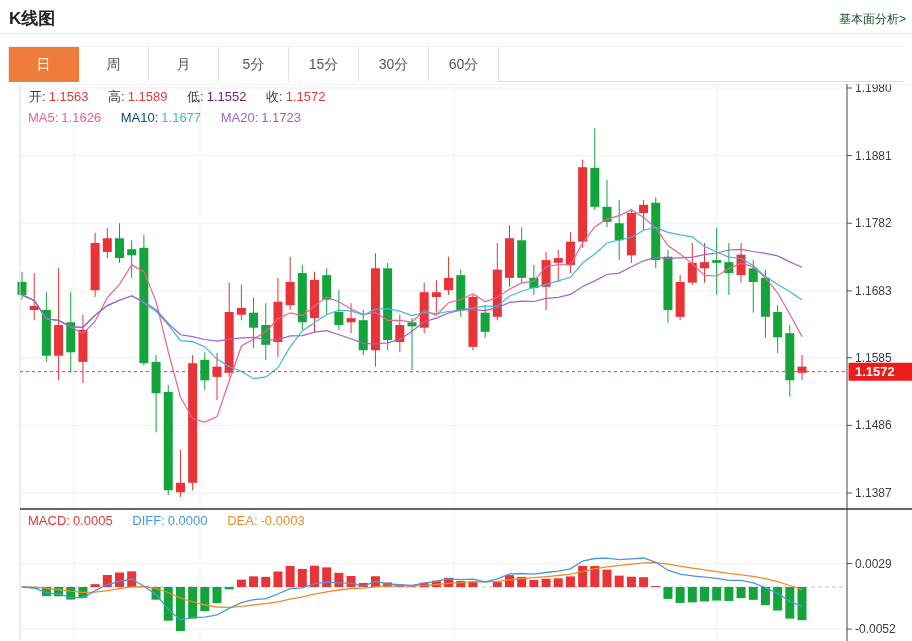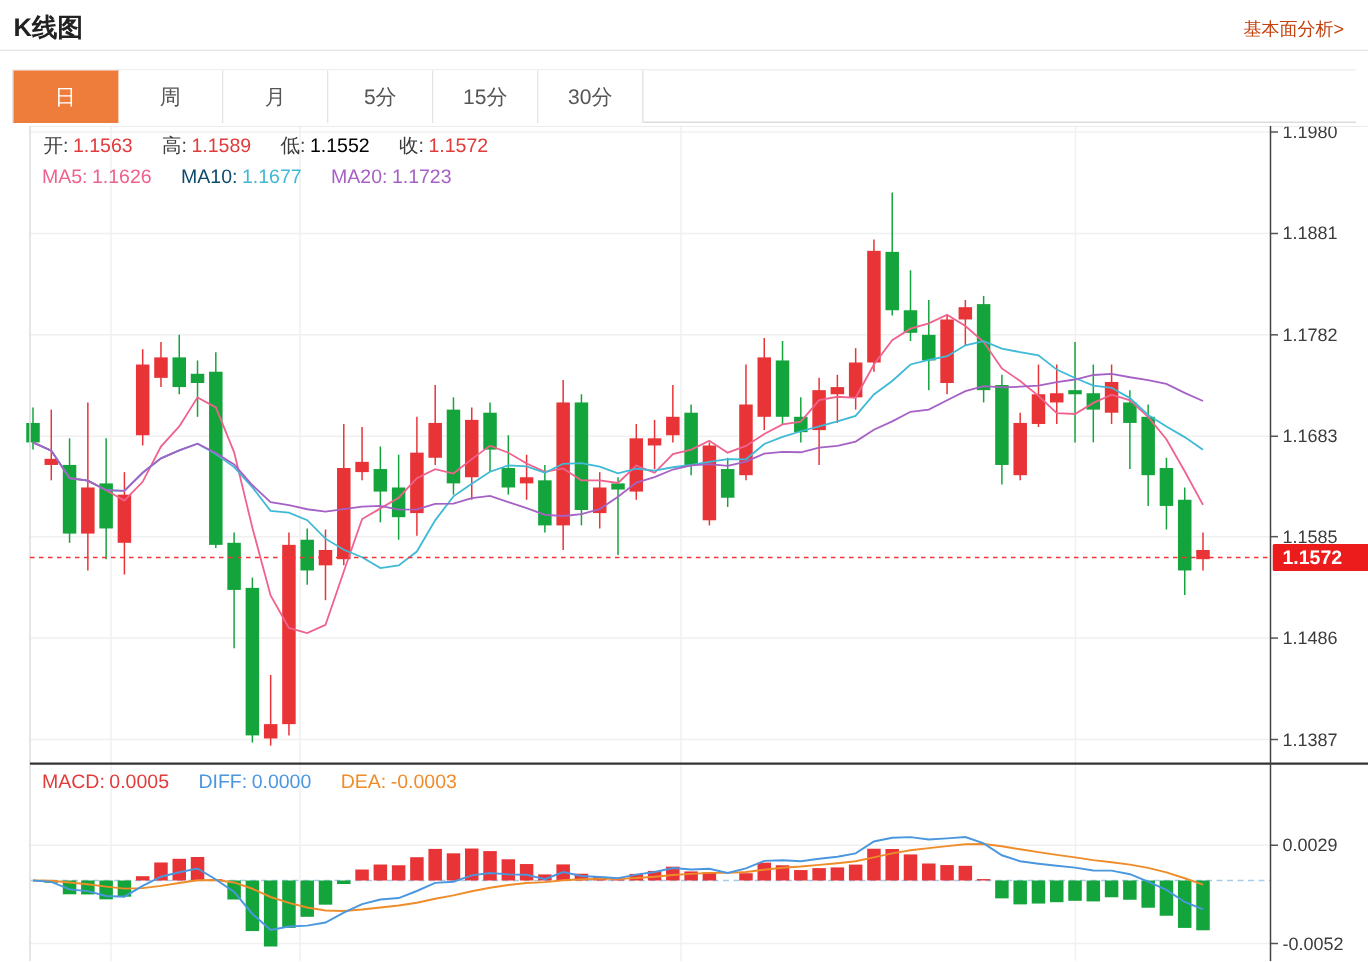--- a/index.html
+++ b/index.html
@@ -1,19 +1,19 @@
 <!DOCTYPE html>
 <html><head>
 <meta charset="utf-8">
 <style>
   html,body{margin:0;padding:0;background:#fff;}
   .page{position:relative;width:912px;height:641px;background:#fff;overflow:hidden;
         font-family:"Liberation Sans","DejaVu Sans",sans-serif;}
   .hdr-title{position:absolute;left:9px;top:7px;font-size:17px;font-weight:bold;color:#222;}
-  .hdr-link{position:absolute;right:16px;top:11px;font-size:12px;color:#c2410c;text-decoration:none;cursor:pointer;}
+  .hdr-link{position:absolute;right:6px;top:11px;font-size:12px;color:#14532d;text-decoration:none;cursor:pointer;}
   .title-divider{position:absolute;left:0;top:33px;width:912px;height:1px;background:#e8e8e8;}
   .tabbar{position:absolute;left:8px;top:46px;width:896px;height:36px;display:flex;
           border-bottom:1px solid #dcdcdc;border-top:1px solid #efefef;border-left:1px solid #e8e8e8;box-sizing:border-box;}
   .tab{width:70px;height:35px;line-height:35px;text-align:center;font-size:14px;color:#555;
        background:#fff;border-right:1px solid #e4e4e4;cursor:pointer;box-sizing:border-box;flex:0 0 auto;}
   .tab.active{background:#ee7c3a;color:#fff;border-right:1px solid #ee7c3a;}
   .chart-wrap{position:absolute;left:12px;top:84px;width:912px;height:557px;}
   .chart-wrap svg{position:absolute;left:0;top:0;}
   svg text{font-family:"Liberation Sans","DejaVu Sans",sans-serif;}
   .readout{position:absolute;font-size:13px;white-space:nowrap;}
@@ -31,20 +31,21 @@
   <a class="hdr-link">基本面分析&gt;</a>
   <div class="title-divider"></div>
 
   <div class="tabbar" id="tabbar">
       <div class="tab active">日</div>
       <div class="tab">周</div>
       <div class="tab">月</div>
       <div class="tab">5分</div>
       <div class="tab">15分</div>
       <div class="tab">30分</div>
+      <div class="tab">60分</div>
     </div>
 
   <div class="chart-wrap">
     <svg id="chart" width="912" height="557" viewBox="0 84 912 557">
         <g>
           <line x1="62" y1="84" x2="62" y2="641" stroke="#f1f1f1" stroke-width="1"></line>
           <line x1="188" y1="84" x2="188" y2="641" stroke="#f1f1f1" stroke-width="1"></line>
           <line x1="442" y1="84" x2="442" y2="641" stroke="#f1f1f1" stroke-width="1"></line>
           <line x1="705" y1="84" x2="705" y2="641" stroke="#f1f1f1" stroke-width="1"></line>
           <line x1="8" y1="88" x2="835" y2="88" stroke="#f0f0f0" stroke-width="1"></line>
@@ -290,21 +291,21 @@
         <g>
           <line x1="8" y1="371.65092748735253" x2="835" y2="371.65092748735253" stroke="#f53333" stroke-width="1" stroke-dasharray="3,3"></line>
           <rect x="836.5" y="362.65092748735253" width="67" height="18" fill="#ec1c1c" rx="1"></rect>
           <text x="843" y="376.15092748735253" font-size="13" font-weight="bold" fill="#fff">1.1572</text>
         </g>
       </svg>
 
     <div class="readout ohlc-row">
       <span class="grp"><span class="lbl">开:</span><span style="color: rgb(226, 59, 59);">1.1563</span></span>
       <span class="grp"><span class="lbl">高:</span><span style="color: rgb(226, 59, 59);">1.1589</span></span>
-      <span class="grp"><span class="lbl">低:</span><span style="color: #000000;">1.1552</span></span>
+      <span class="grp"><span class="lbl">低:</span><span style="color: #701a75;">1.1552</span></span>
       <span class="grp"><span class="lbl">收:</span><span style="color: rgb(226, 59, 59);">1.1572</span></span>
     </div>
 
     <div class="readout ma-row">
       <span class="grp" style="color: rgb(239, 98, 142);"><span class="lbl" style="color: rgb(239, 98, 142);">MA5:</span><span>1.1626</span></span>
       <span class="grp" style="color: rgb(63, 185, 214);"><span class="lbl" style="color: #0c4a6e;">MA10:</span><span>1.1677</span></span>
       <span class="grp" style="color: rgb(166, 97, 197);"><span class="lbl" style="color: rgb(166, 97, 197);">MA20:</span><span>1.1723</span></span>
     </div>
 
     <div class="readout macd-row">

